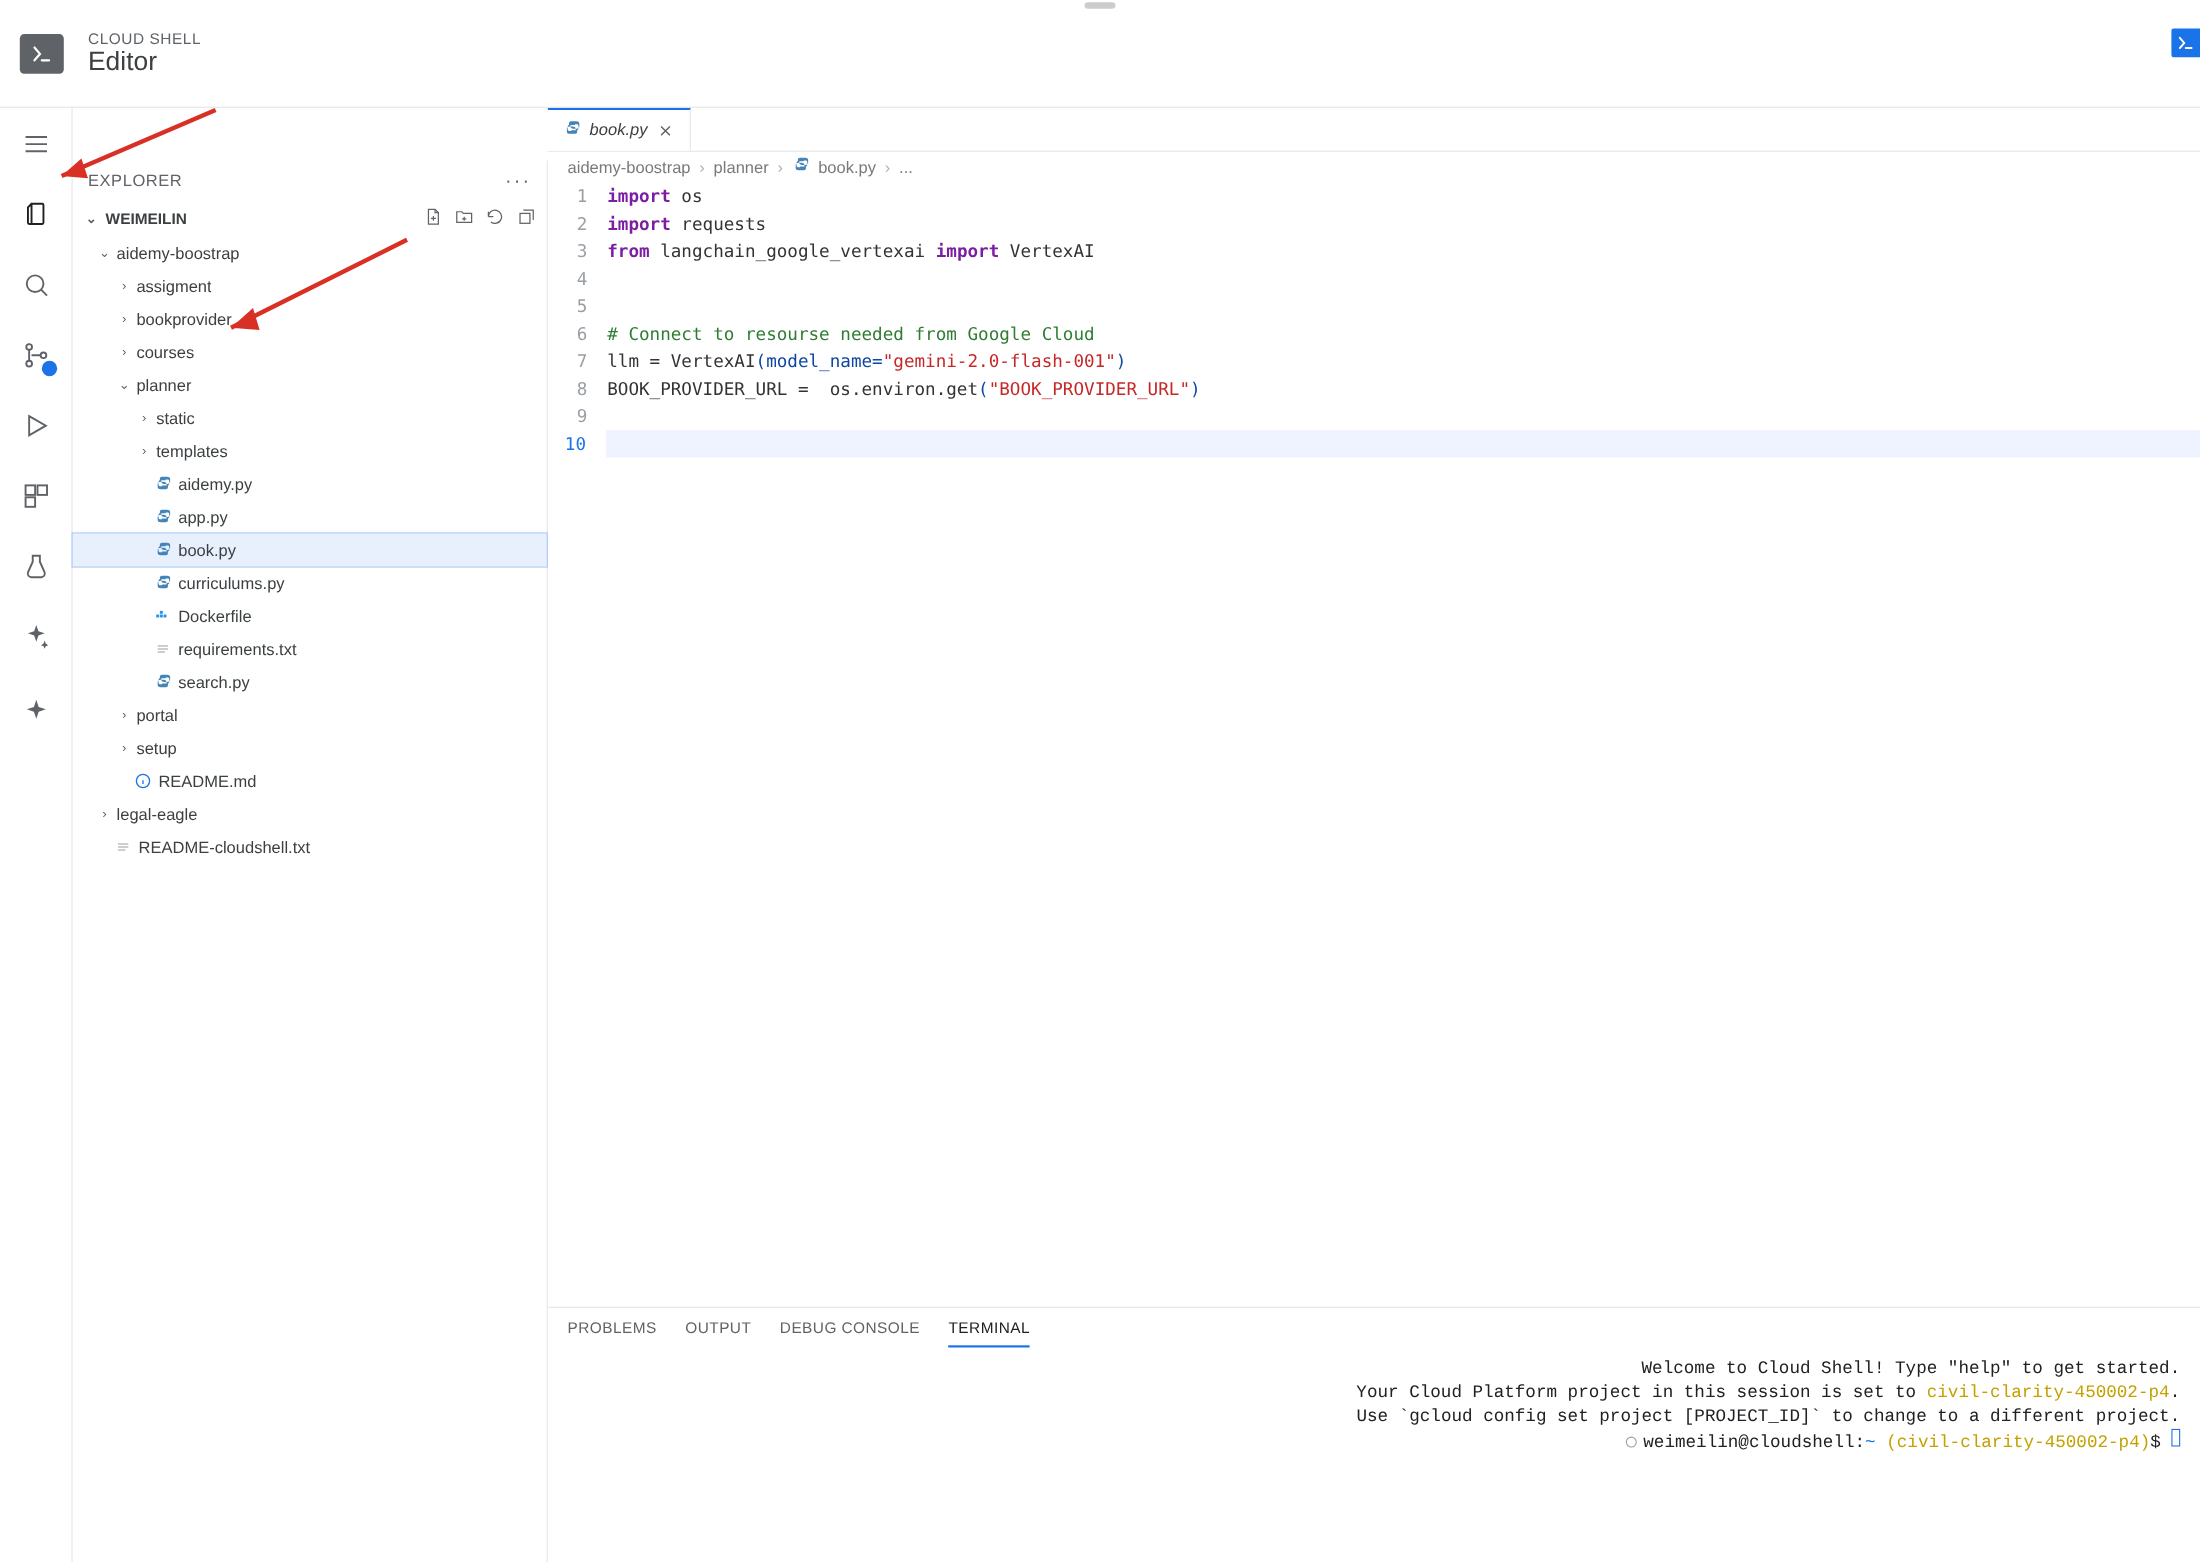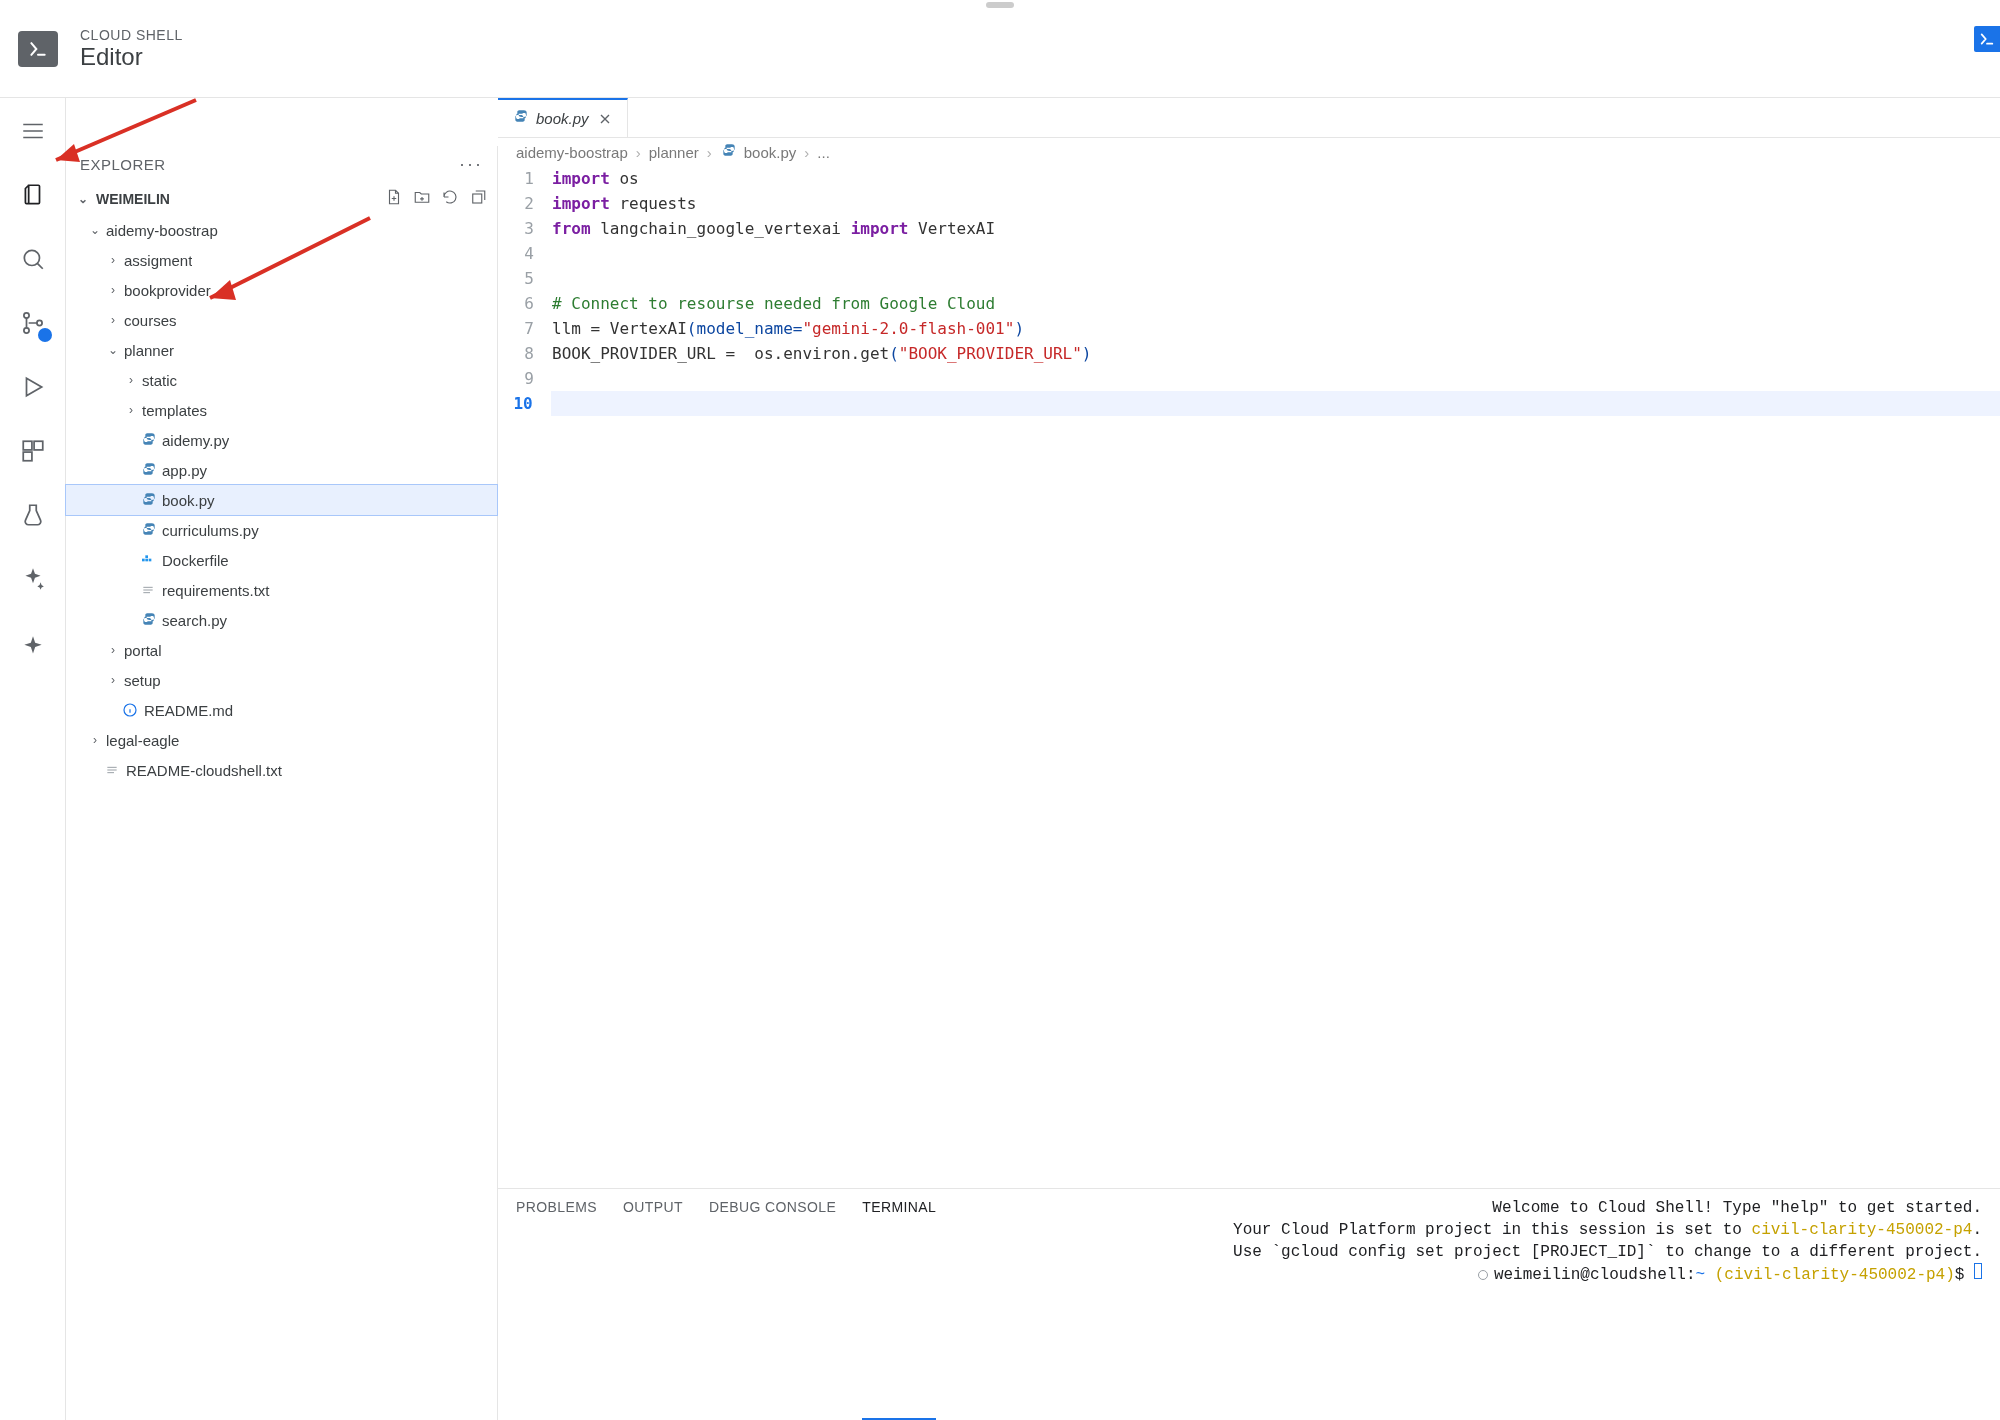--- a/index.html
+++ b/index.html
@@ -80,27 +80,27 @@
   }
   .tab svg{width:16px;height:16px;}
   .tab .close{width:16px;height:16px;cursor:pointer;color:#5f6368;}
   .breadcrumbs { height:28px; display:flex;align-items:center; gap:8px;
     padding-left:18px; font-size:15px; color:#797979; }
   .breadcrumbs .sep{color:#b0b0b0;}
   .code { flex:1; overflow:auto; font-family: Menlo, Consolas, monospace;
     font-size:16px; line-height:25px;  }
   .code .line{display:flex;}
   .gutter{width:54px;text-align:right;padding-right:18px;color:#9aa0a6;}
-  .gutter.cur{color:#1a73e8;font-weight:700;}
+  .gutter.cur{color:#1a73e8;font-weight:400;}
   .src{white-space:pre;}
   .kw{color:#7b1fa2;font-weight:bold;} .fn{color:#0d47a1;} .str{color:#c62828;} .cmt{color:#2e7d32;}
   .py-ico path{fill:#4584b6;}
 
   
-  .panel { border-top:1px solid #e5e5e5; height:232px; display:flex;flex-direction:row;}
+  .panel { border-top:1px solid #e5e5e5; height:232px; display:flex;flex-direction:column;}
   .panel-tabs{display:flex;gap:26px;padding:10px 18px 0 18px;font-size:14px;letter-spacing:.4px;color:#5f6368;}
   .ptab{padding-bottom:8px;cursor:pointer;}
   .ptab.active{color:#202124;border-bottom:2px solid #1a73e8;}
   .term{flex:1;padding:8px 18px;font-family:Liberation Mono, monospace;font-size:16px;
     line-height:22px;color:#202124;text-align:right;}
   .term .proj{color:#c5a100;}
   .term .cursor{display:inline-block;width:8px;height:16px;border:1px solid #1a73e8;}
   .circle{display:inline-block;width:10px;height:10px;border:1px solid #9aa0a6;border-radius:50%;margin-right:6px;vertical-align:middle;}
 
   

